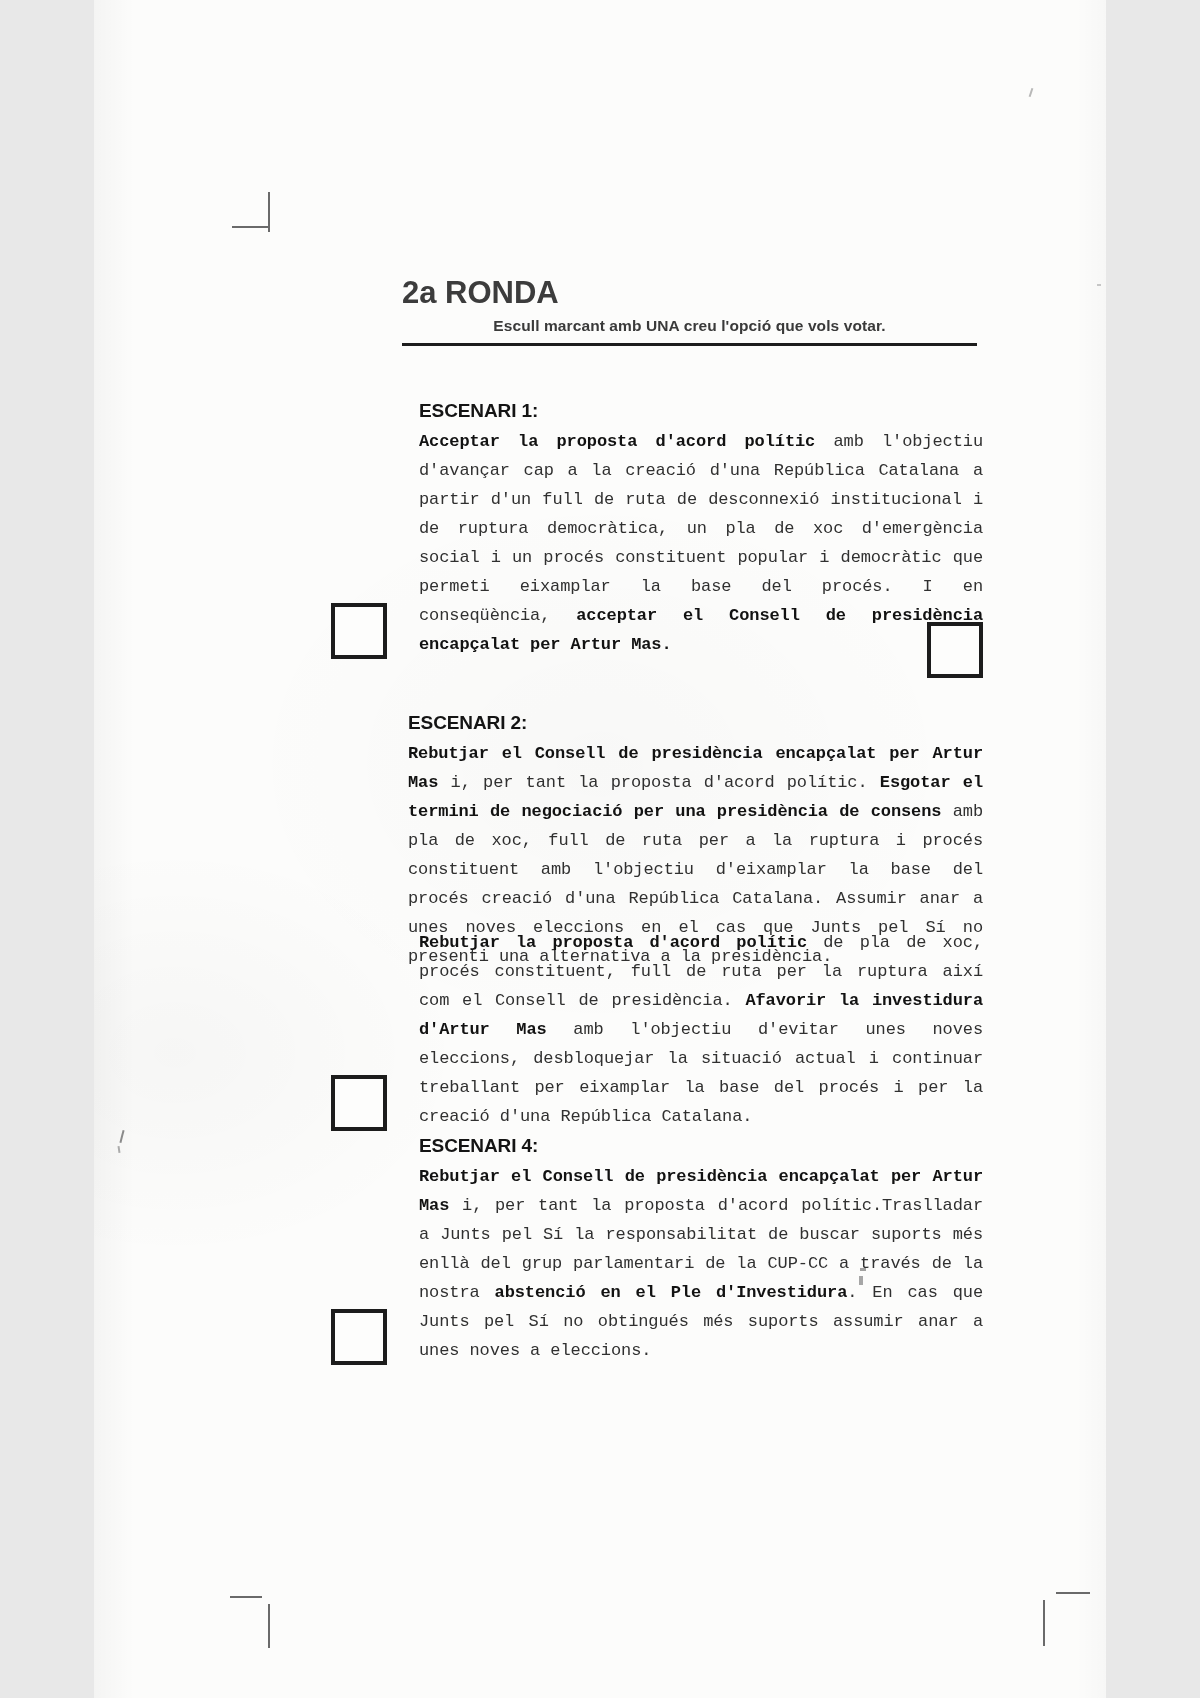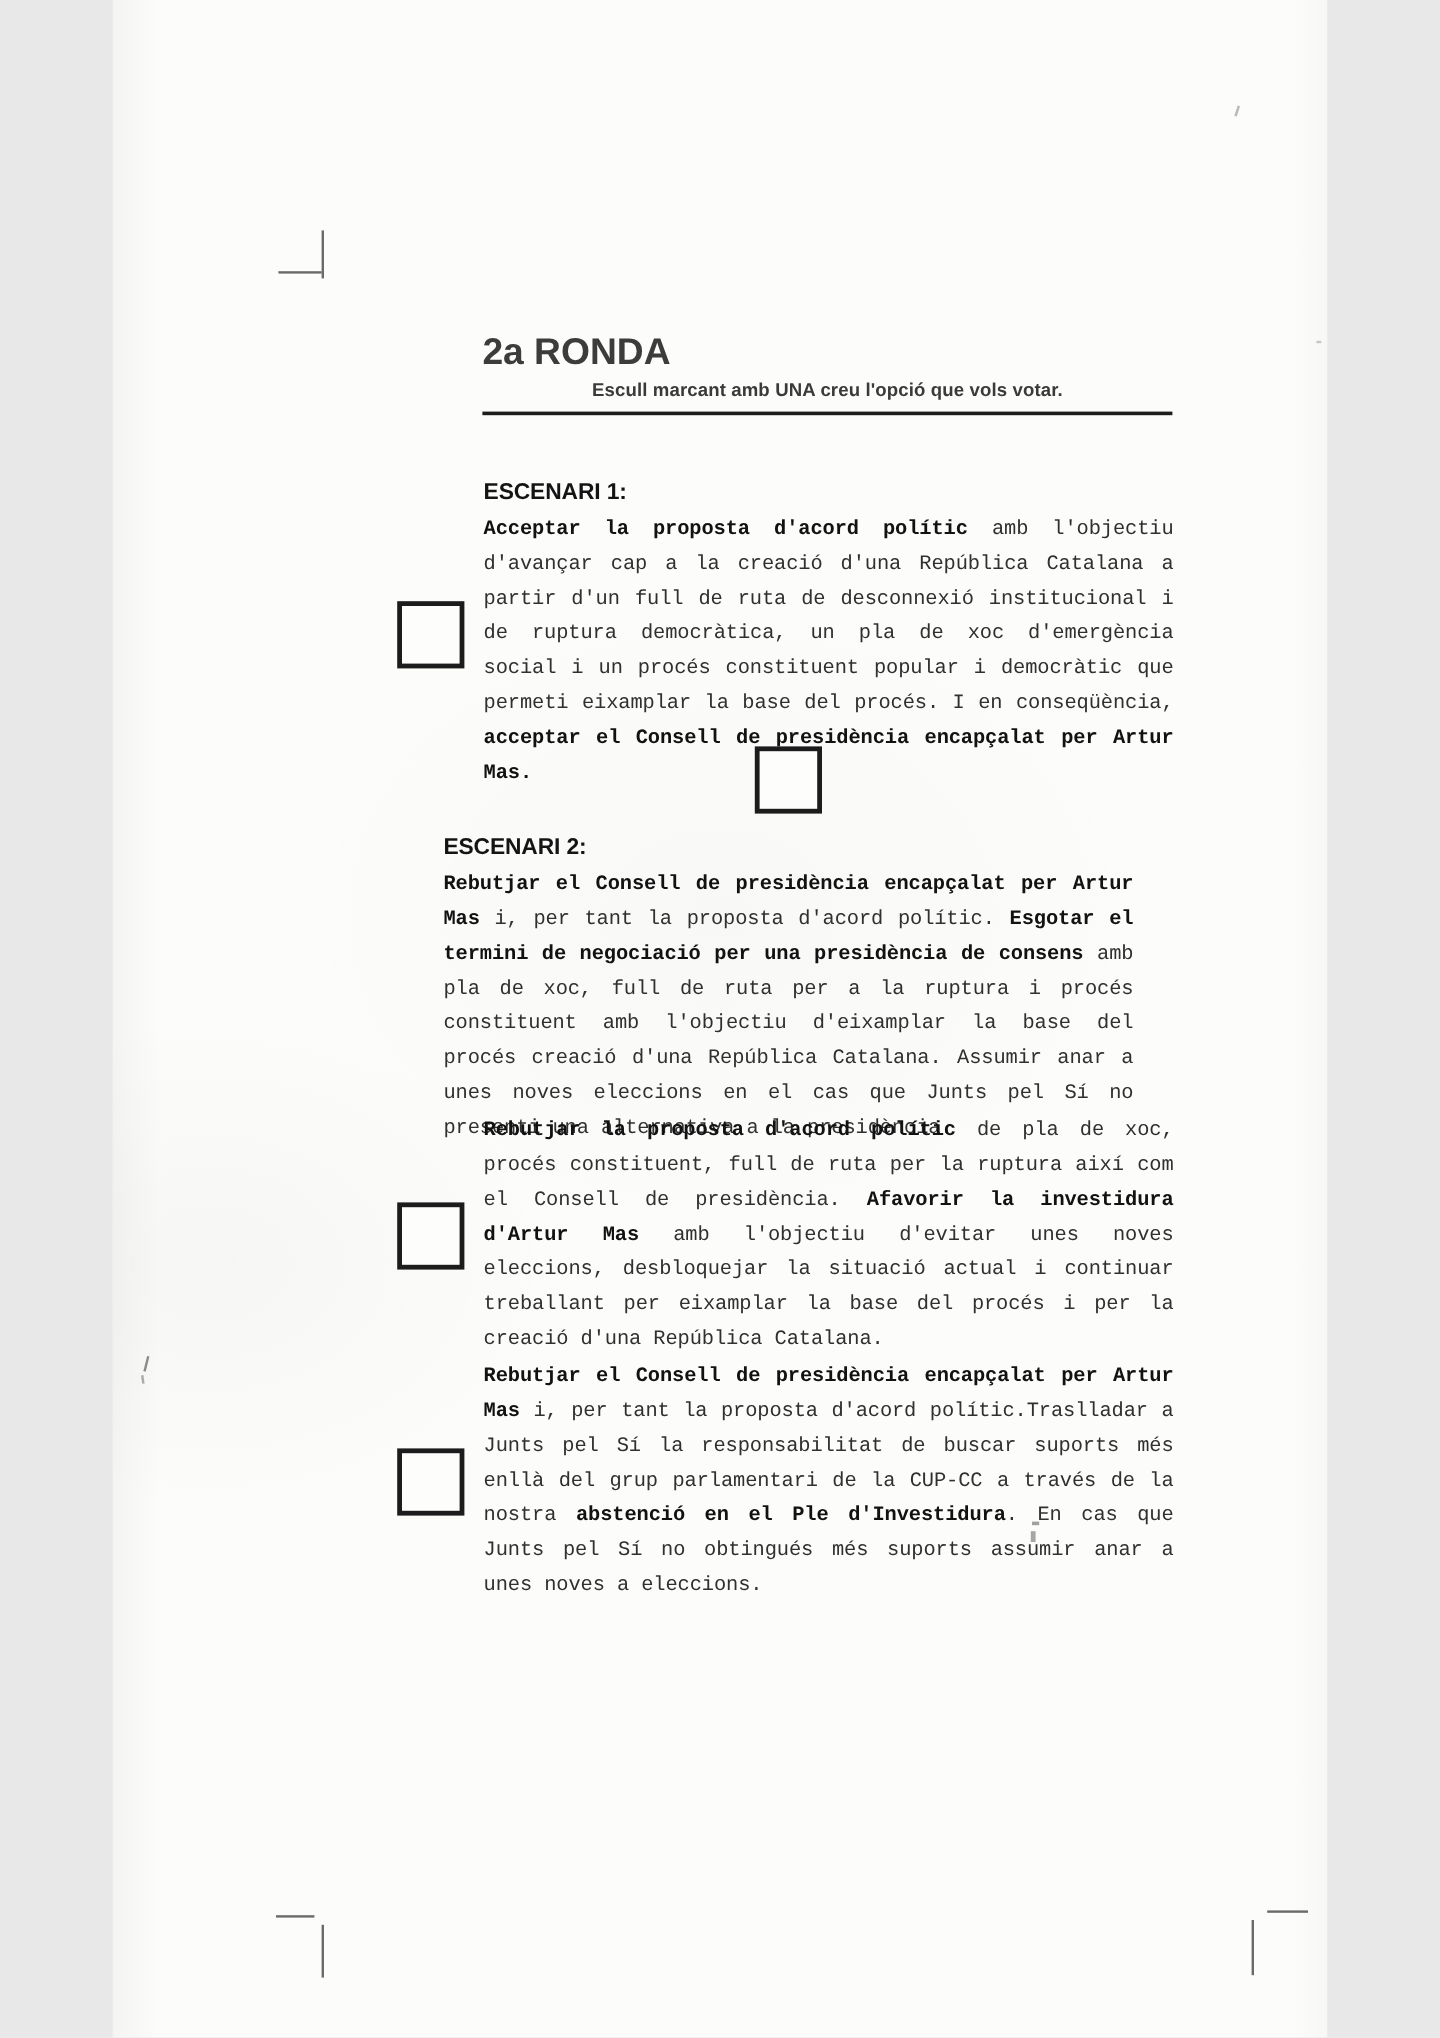--- a/index.html
+++ b/index.html
@@ -28,21 +28,21 @@
   }
   .subtitle{
     margin:7px 0 0 0;font-size:15.5px;font-weight:700;color:#3a3a3a;
     letter-spacing:0.1px;
     text-align:center;
   }
   .rule{margin-top:8px;height:3px;background:#1d1d1d;}
 
   .scenario{
     position:absolute;left:237px;width:652px;
-    display:flex;gap:16px;align-items:center;
+    display:flex;gap:32px;align-items:flex-end;
   }
   .checkbox{
     flex:0 0 auto;width:48px;height:48px;
     border:4px solid #1c1c1c;background:#fdfdfc;
     cursor:pointer;
   }
   .scenario-textcol{width:575px;}
   .scenario-heading{
     margin:0 0 3px 0;font-size:19px;font-weight:700;color:#141414;
     line-height:26px;letter-spacing:-0.1px;
@@ -114,18 +114,19 @@
   <section class="scenario" style="top: 928px;">
     <div class="checkbox"></div>
     <div class="scenario-textcol">
       <p class="scenario-body"><span class="b">Rebutjar la proposta d'acord polític</span><span> de pla de xoc, procés constituent, full de ruta per la ruptura així com el Consell de presidència. </span><span class="b">Afavorir la investidura d'Artur Mas</span><span> amb l'objectiu d'evitar unes noves eleccions, desbloquejar la situació actual i continuar treballant per eixamplar la base del procés i per la creació d'una República Catalana.</span></p>
     </div>
   </section>
 
   <section class="scenario" style="top: 1133px;">
     <div class="checkbox"></div>
     <div class="scenario-textcol">
+      <h2 class="scenario-heading">ESCENARI 4:</h2>
       <p class="scenario-body"><span class="b">Rebutjar el Consell de presidència encapçalat per Artur Mas</span><span> i, per tant la proposta d'acord polític.Traslladar a Junts pel Sí la responsabilitat de buscar suports més enllà del grup parlamentari de la CUP-CC a través de la nostra </span><span class="b">abstenció en el Ple d'Investidura</span><span>. En cas que Junts pel Sí no obtingués més suports assumir anar a unes noves a eleccions.</span></p>
     </div>
   </section>
 </div>
 
 </div>
 
 </body></html>

